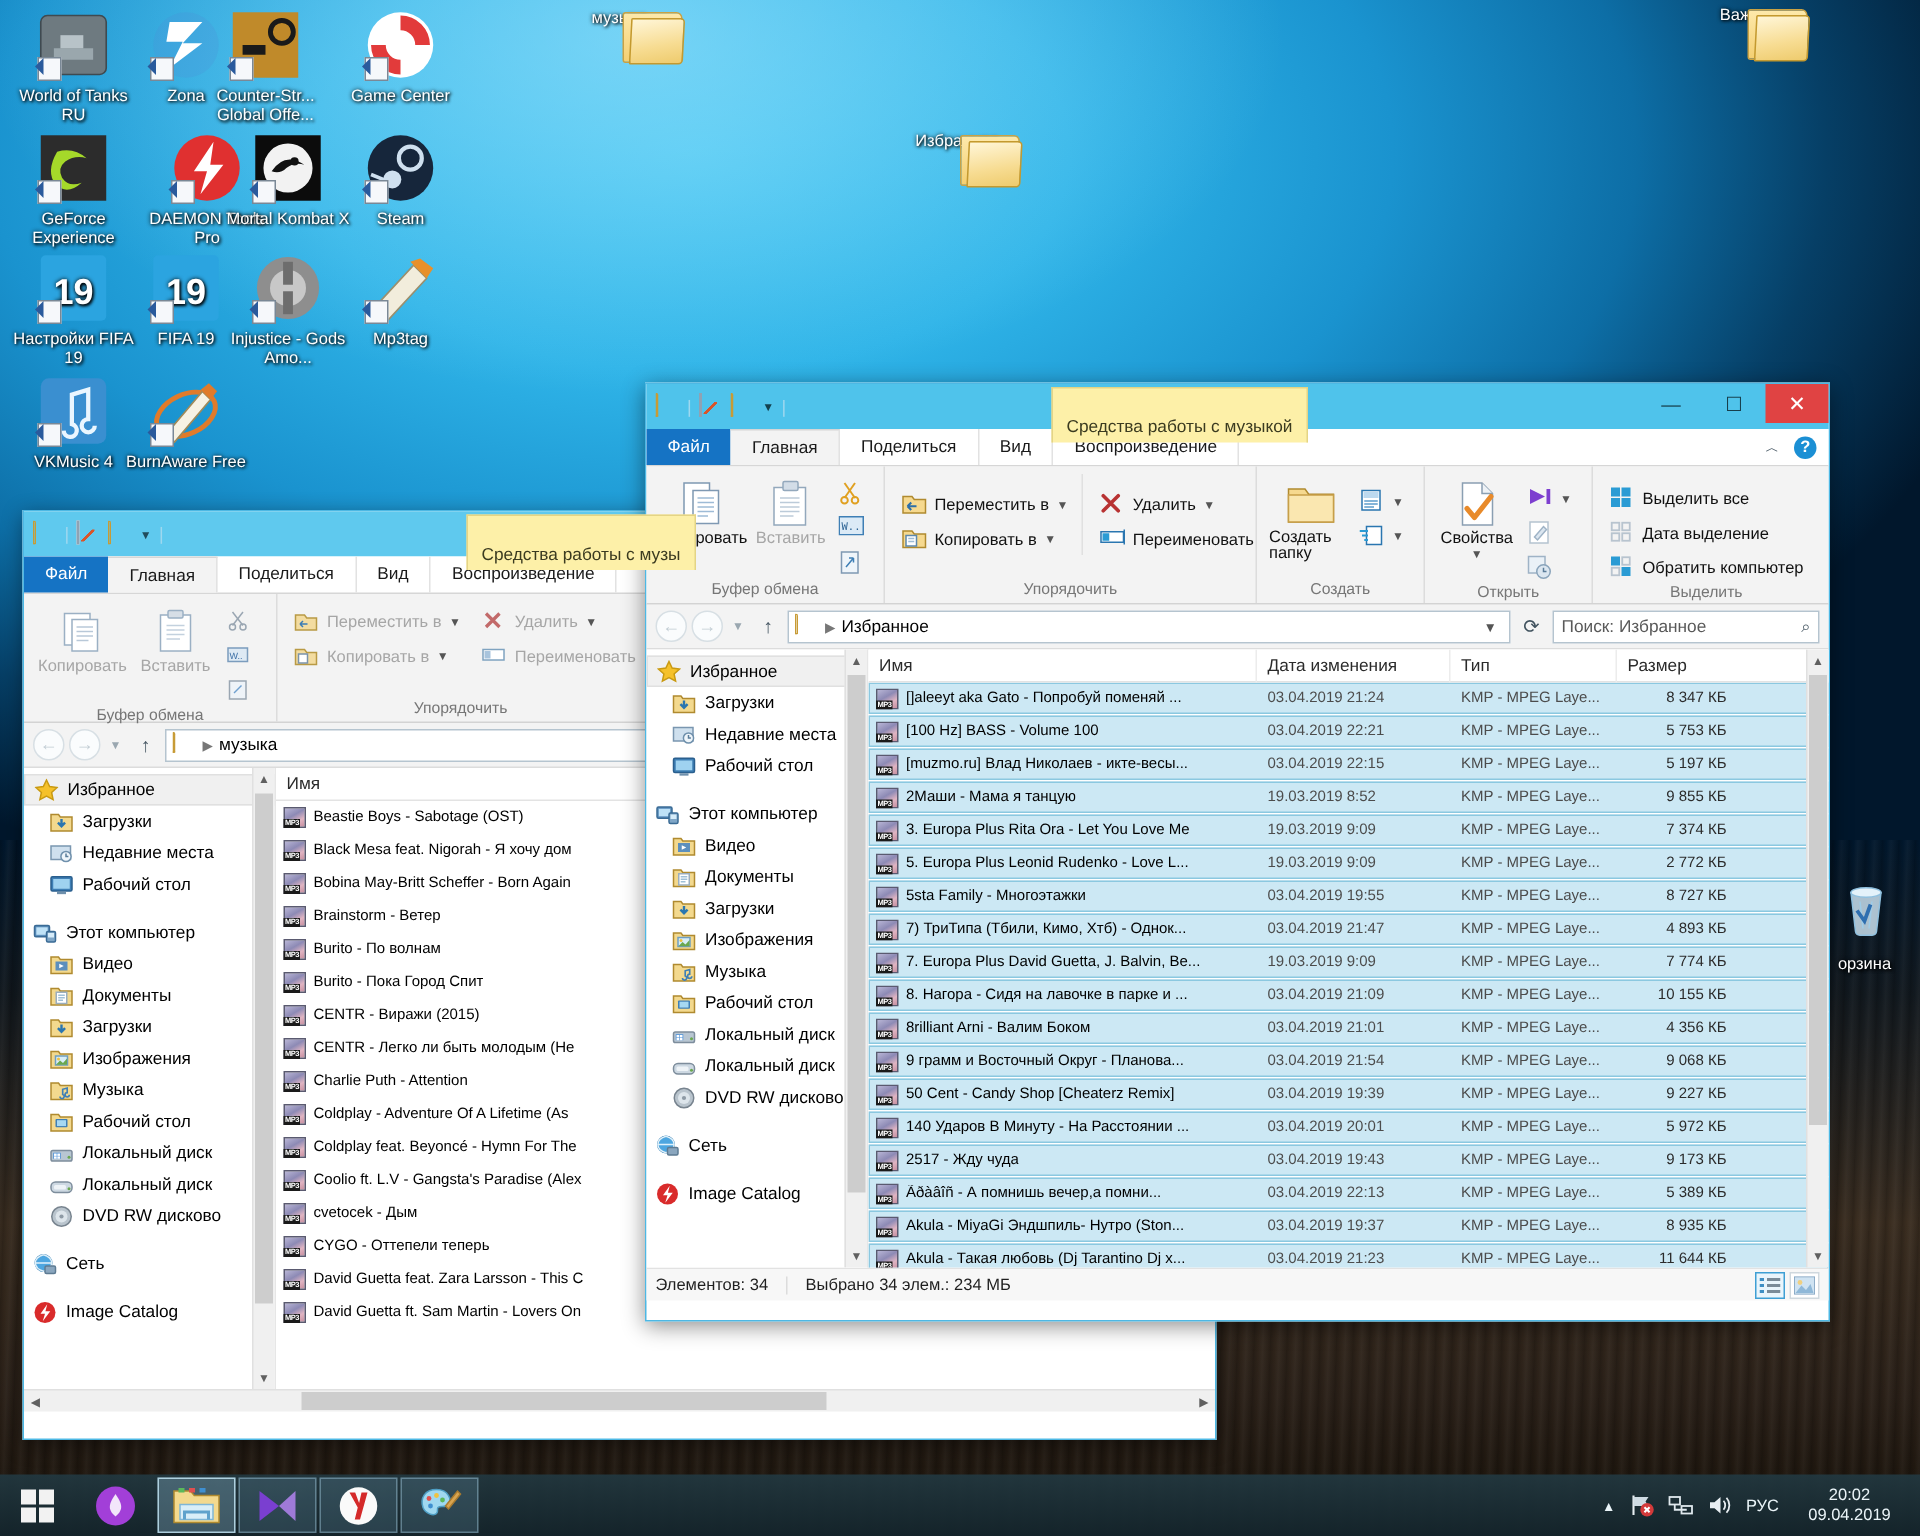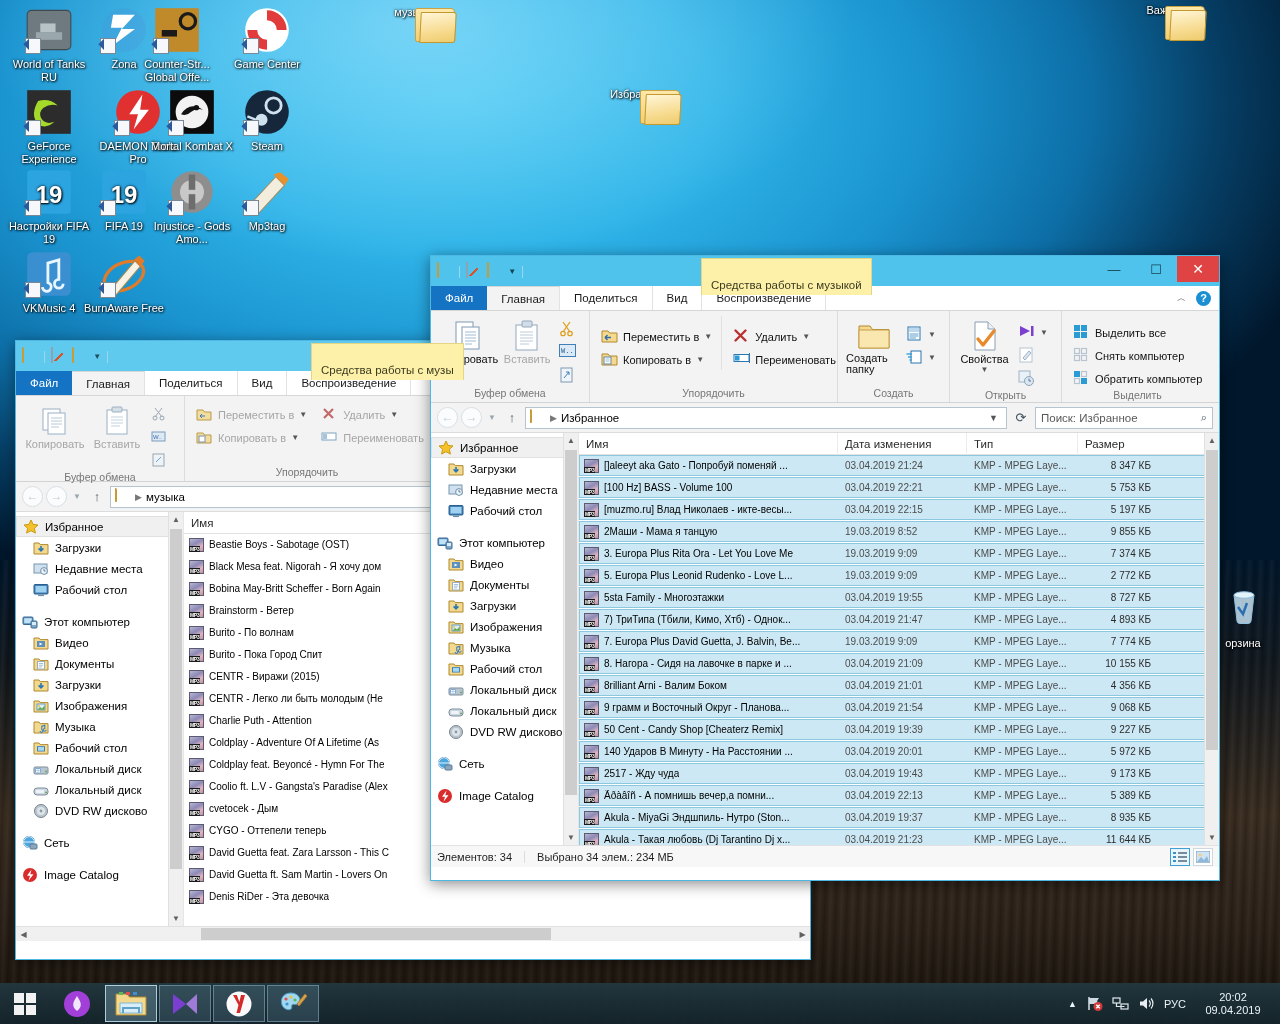--- a/index.html
+++ b/index.html
@@ -799,26 +799,20 @@
                 <span class="mp3ico"></span>
                 <span class="rowname">David Guetta feat. Zara Larsson - This C</span>
               </span>
             </div>
             <div class="row" style="background: rgb(255, 255, 255); border: 1px solid transparent;">
               <span class="c-name" style="width:560px">
                 <span class="mp3ico"></span>
                 <span class="rowname">David Guetta ft. Sam Martin - Lovers On</span>
               </span>
             </div>
-            <div class="row" style="background: rgb(255, 255, 255); border: 1px solid transparent;">
-              <span class="c-name" style="width:560px">
-                <span class="mp3ico"></span>
-                <span class="rowname">Denis RiDer - Эта девочка</span>
-              </span>
-            </div>
           </div>
       </div>
     </div>
 
     <div class="hscroll">
       <div class="arrow">◀</div>
       <div class="thumb" style="left:185px; width:350px;"></div>
       <div class="arrow" style="position:absolute;right:0;">▶</div>
     </div>
 
@@ -1087,21 +1081,21 @@
               <span class="si">
                 <svg width="15" height="15" viewBox="0 0 15 15">
                     <g fill="none" stroke="#b8c4cf" stroke-width="1.2">
                       <rect x="1.5" y="1.5" width="5" height="5"></rect>
                       <rect x="8.5" y="1.5" width="5" height="5"></rect>
                       <rect x="1.5" y="8.5" width="5" height="5"></rect>
                       <rect x="8.5" y="8.5" width="5" height="5"></rect>
                     </g>
                   </svg>
               </span>
-              <span>Снять компьютер</span>
+              <span>Дата выделение</span>
             </div>
             <div class="smallbtn">
               <span class="si">
                 <svg width="15" height="15" viewBox="0 0 15 15">
                     <rect x="1" y="1" width="6" height="6" fill="#2a9bd4"></rect>
                     <rect x="8.5" y="1.5" width="5" height="5" fill="none" stroke="#b8c4cf" stroke-width="1.2"></rect>
                     <rect x="1.5" y="8.5" width="5" height="5" fill="none" stroke="#b8c4cf" stroke-width="1.2"></rect>
                     <rect x="8" y="8" width="6" height="6" fill="#2a9bd4"></rect>
                   </svg>
               </span>

